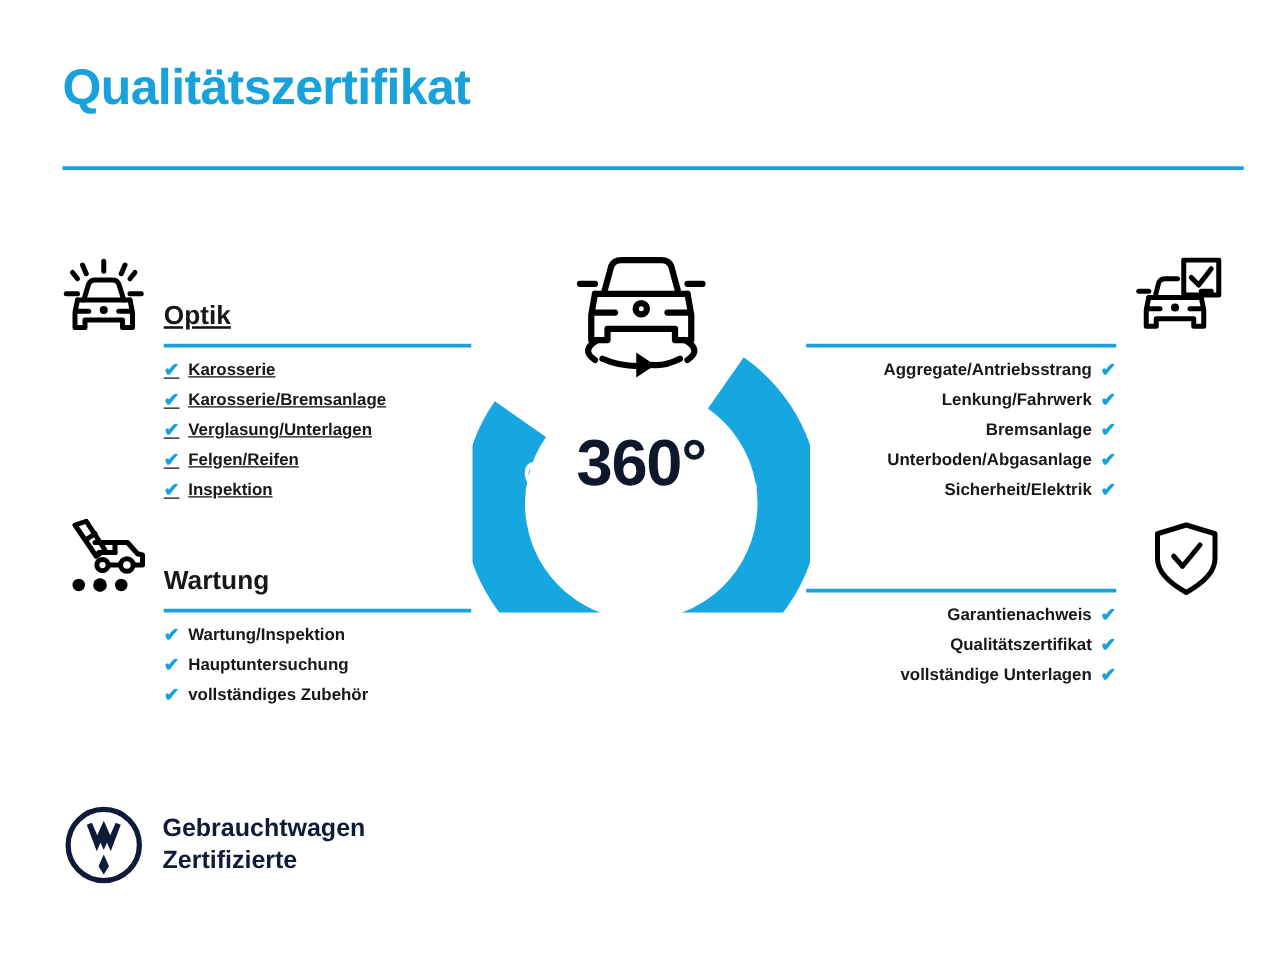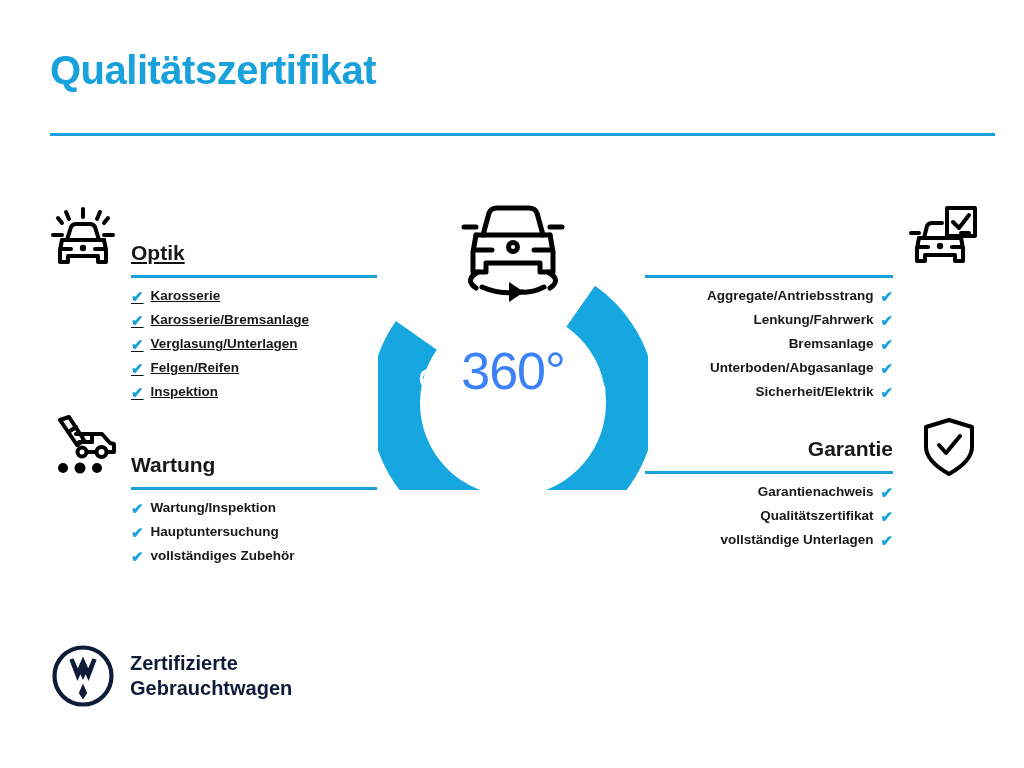--- a/index.html
+++ b/index.html
@@ -117,22 +117,22 @@
   }
   .badge-ring { position: absolute; left: 0; top: 78px; width: 270px; height: 222px; }
   .badge-car  { position: absolute; left: 74px; top: 0px;  width: 122px; height: 112px; }
   .badge-360 {
     position: absolute;
     left: 0;
     top: 155px;
     width: 270px;
     text-align: center;
     font-size: 52px;
-    font-weight: normal;
-    color: #3b82f6;
+    font-weight: bold;
+    color: #0f172a;
     letter-spacing: -1px;
     line-height: 1;
   }
 
   
   .footer-logo {
     position: absolute;
     left: 52px;
     top: 645px;
     display: flex;
@@ -291,21 +291,20 @@
       </li>
     <li>
         <span>Sicherheit/Elektrik</span>
         <span class="chk">✔</span>
       </li>
   </ul>
 </div>
 
 <div class="section side-right" id="sec-garantie">
   <div class="sec-head">
-    <div class="sec-title">Garantie</div>
     <div class="sec-rule"></div>
   </div>
   <ul class="sec-list">
     <li>
         <span>Garantienachweis</span>
         <span class="chk">✔</span>
       </li>
     <li>
         <span>Qualitätszertifikat</span>
         <span class="chk">✔</span>
@@ -367,16 +366,16 @@
              L17.4 14.8
              L21.5 13.2
              L25.8 23.2 Z
              M31 38.6
              L35.2 48.0
              L31 54.5
              L26.8 48.0 Z" fill="#101B39"></path>
     <path d="M19.8 18.0 L28.2 40.6 L31 34.4 L33.8 40.6 L42.2 18.0" fill="none" stroke="#ffffff" stroke-width="0"></path>
   </svg>
   <div class="vw-text">
+    <div>Gebrauchtwagen</div>
     <div>Zertifizierte</div>
-    <div>Gebrauchtwagen</div>
   </div>
 </div>
 
 </body></html>

